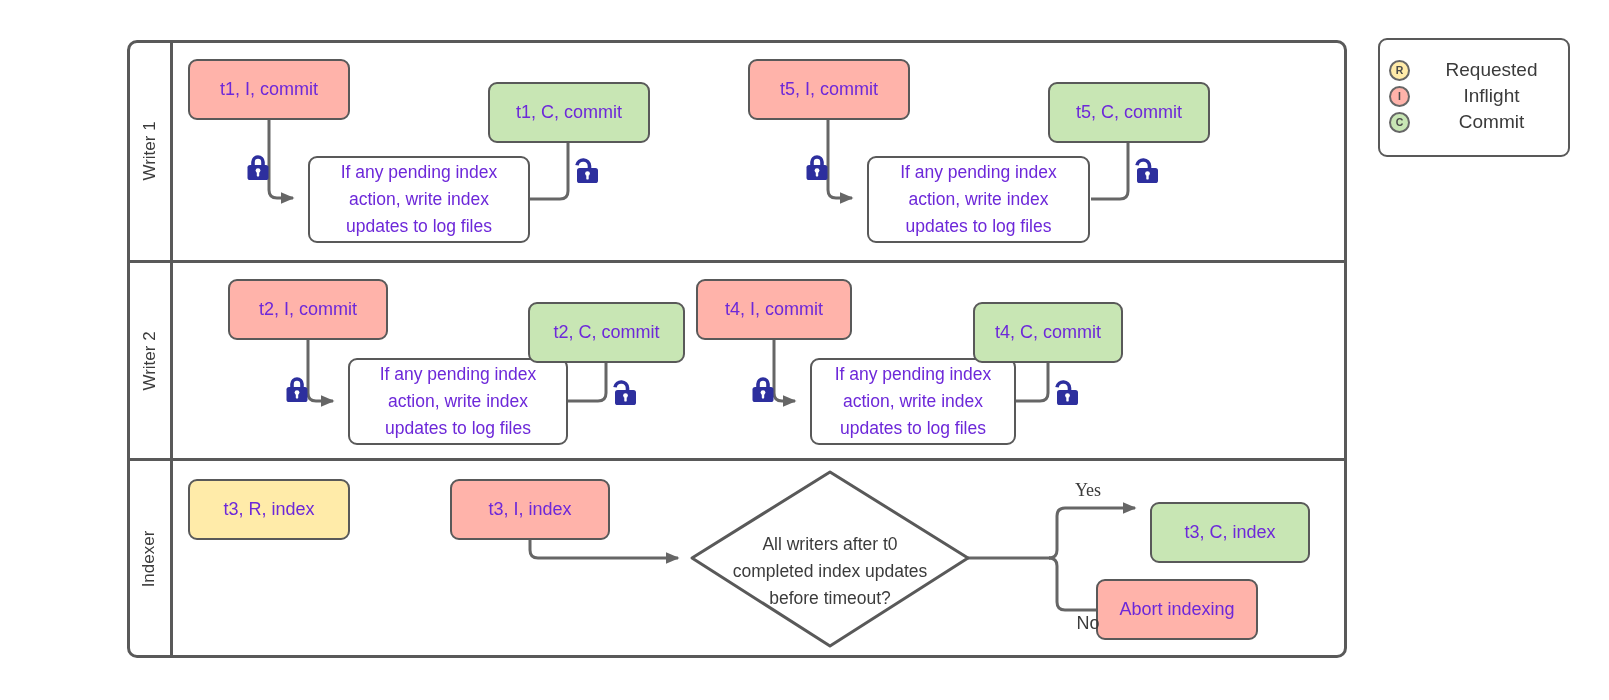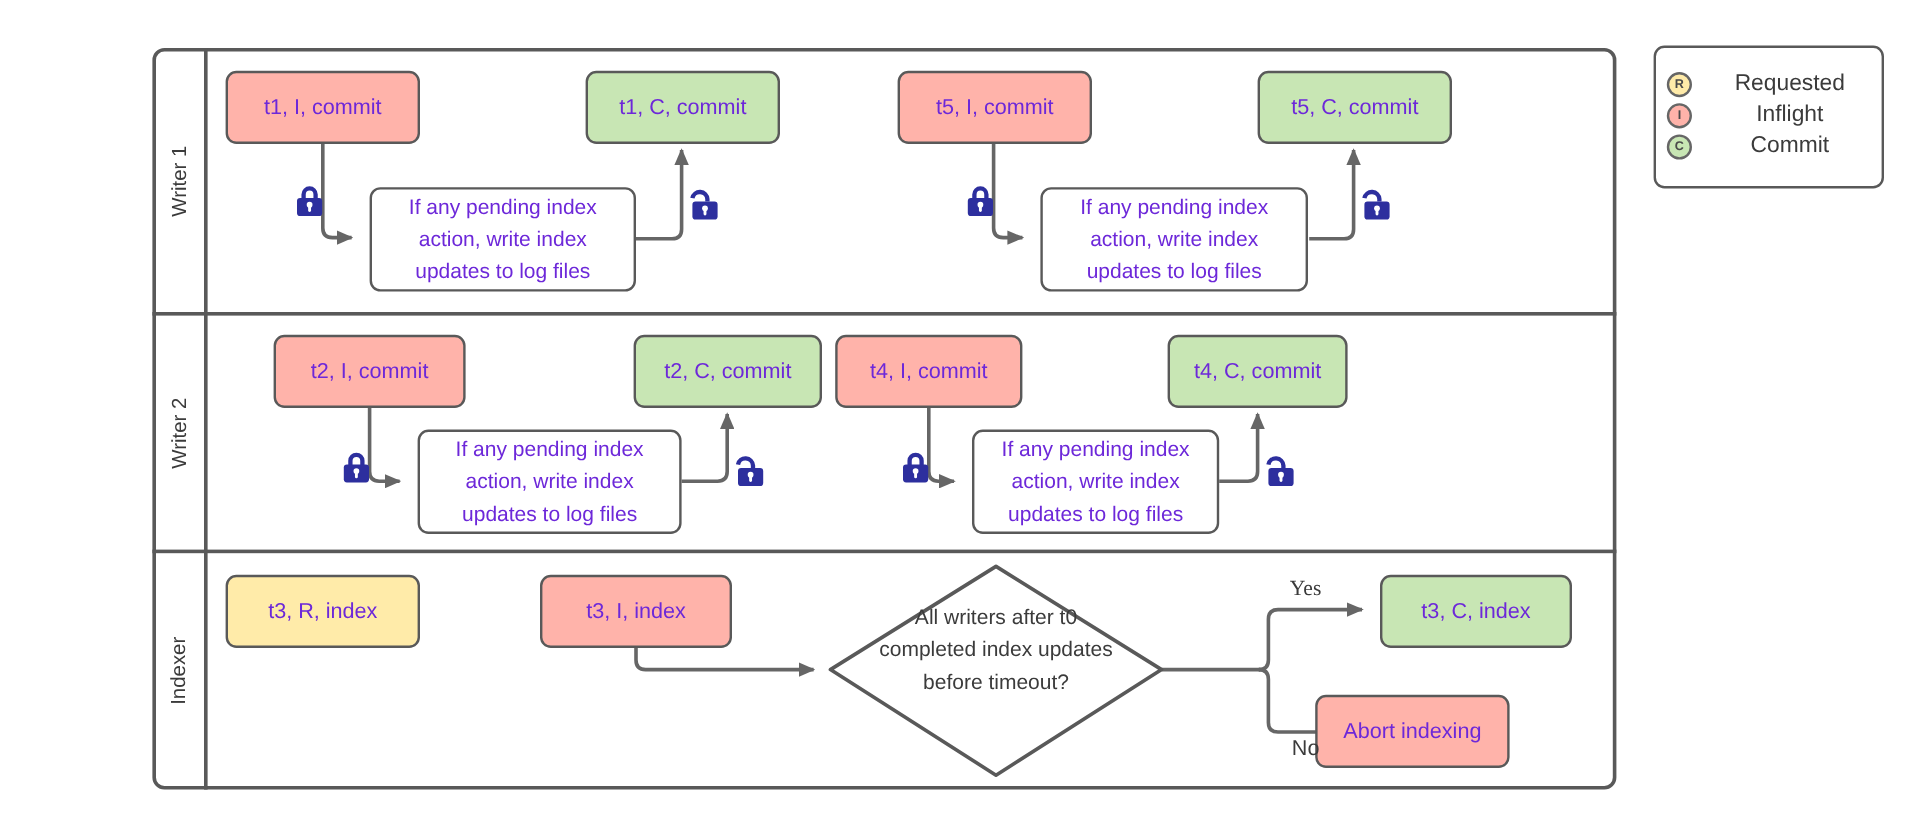--- a/index.html
+++ b/index.html
@@ -8,24 +8,24 @@
   .frame{position:absolute;left:127px;top:40px;width:1220px;height:618px;
          border:3px solid #595959;border-radius:10px;box-sizing:border-box;background:#fff;}
   .vline{position:absolute;left:170px;top:40px;width:3px;height:618px;background:#595959;}
   .hline{position:absolute;left:127px;width:1220px;height:3px;background:#595959;}
   .lane-label{position:absolute;left:127px;width:45px;display:flex;align-items:center;justify-content:center;}
   .lane-label span{transform:rotate(-90deg);white-space:nowrap;font-size:17px;color:#3b3b3b;}
   .overlay{position:absolute;left:0;top:0;}
   .node{position:absolute;box-sizing:border-box;border:2.5px solid #595959;border-radius:9px;
         display:flex;align-items:center;justify-content:center;font-size:18px;color:#6d28d9;}
   .pink{background:#ffb3aa;}
-  .green{background:#c8e6b4;}
+  .green{background:#c8e6b4;margin-top:23px;}
   .yellow{background:#ffeba9;}
   .white{background:#ffffff;font-size:17.5px;line-height:27px;white-space:pre-line;text-align:center;}
-  .diamond-text{position:absolute;left:705px;top:500px;width:250px;height:82px;
+  .diamond-text{position:absolute;left:705px;top:530px;width:250px;height:82px;
         display:flex;align-items:center;justify-content:center;text-align:center;
         font-size:17.5px;line-height:27px;white-space:pre-line;color:#3b3b3b;}
   .branch-label{position:absolute;font-size:18px;color:#3b3b3b;text-align:center;}
   .lock{position:absolute;}
   .legend{position:absolute;left:1378px;top:38px;width:192px;height:119px;background:#ffffff;
         border:2.5px solid #595959;border-radius:9px;box-sizing:border-box;
         padding:17px 10px 0 9px;display:flex;flex-direction:column;}
   .lrow{display:flex;align-items:center;height:26px;}
   .lcircle{width:21px;height:21px;border-radius:50%;border:2.3px solid #666666;box-sizing:border-box;
         display:flex;align-items:center;justify-content:center;font-size:10.5px;font-weight:bold;

